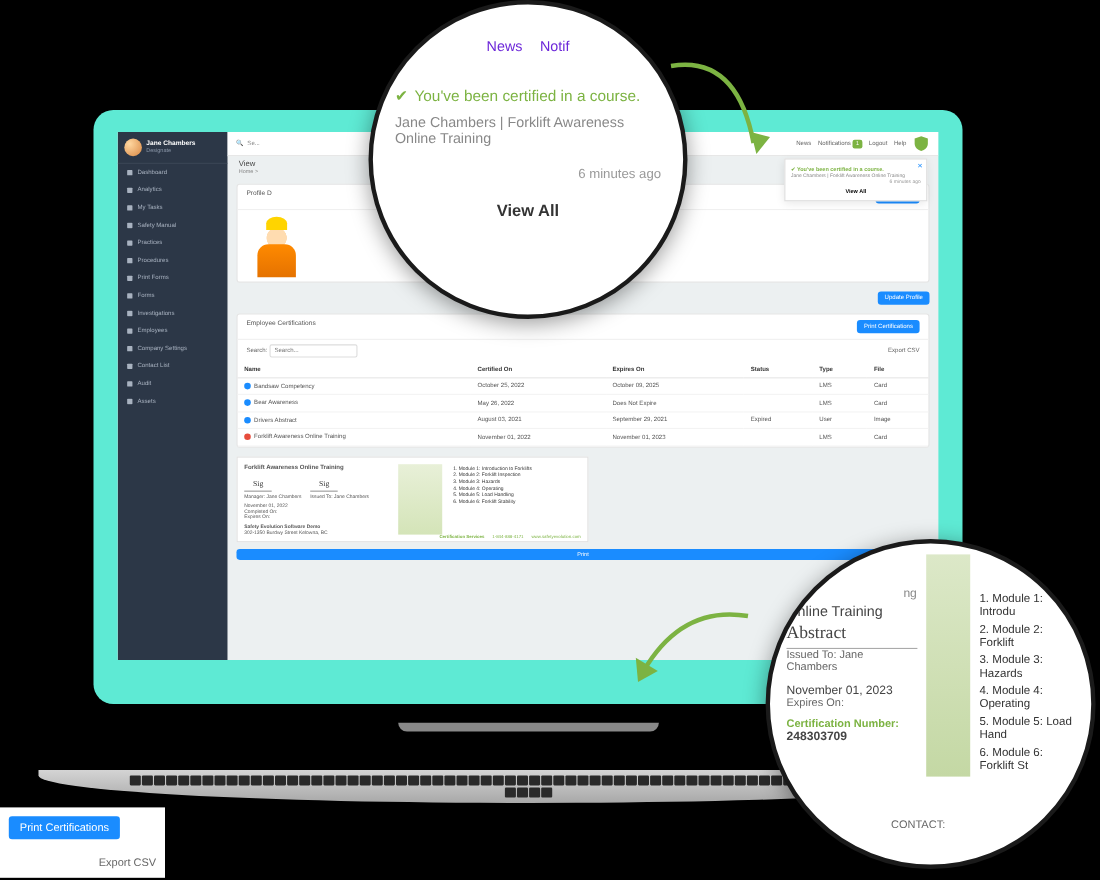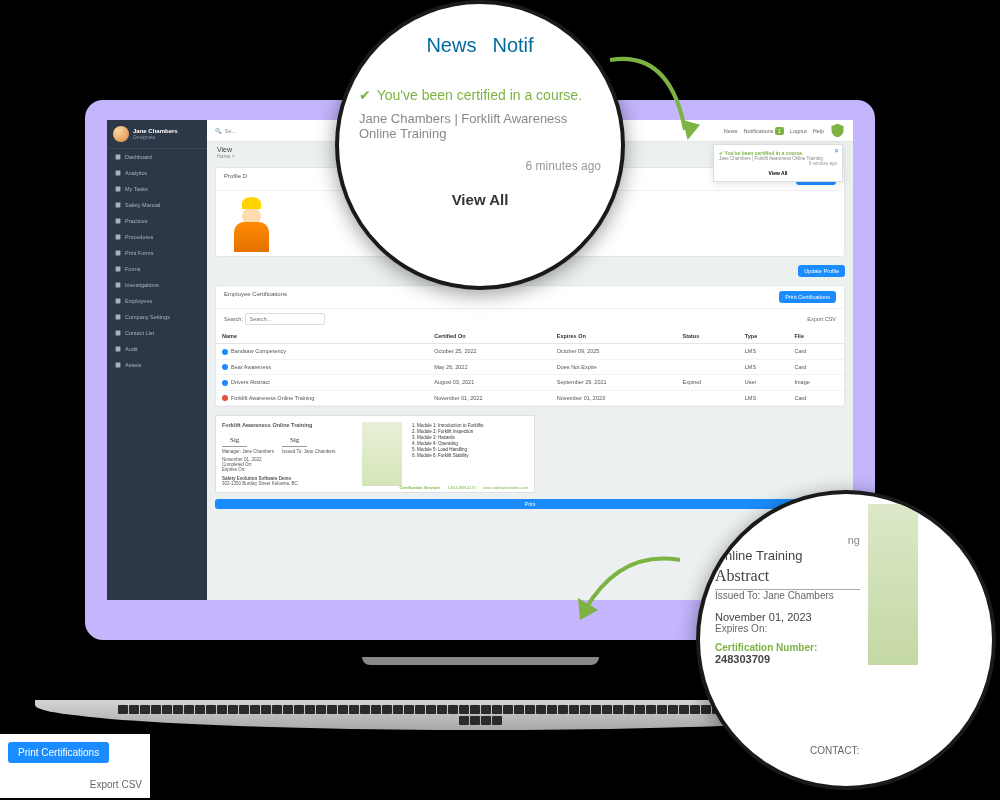--- a/index.html
+++ b/index.html
@@ -1,20 +1,20 @@
 <!DOCTYPE html>
 <html><head>
 <meta charset="utf-8">
 <style>
   * { box-sizing: border-box; margin: 0; padding: 0; font-family: Arial, sans-serif; }
   body { background: #000; width: 1000px; height: 800px; overflow: hidden; position: relative; }
   
   
   .laptop { position: absolute; top: 100px; left: 85px; width: 790px; height: 580px; }
-  .screen-bezel { background: #c4b5fd; border-radius: 18px; padding: 20px 22px 40px 22px; position: relative; }
+  .screen-bezel { background: #5eead4; border-radius: 18px; padding: 20px 22px 40px 22px; position: relative; }
   .screen { background: #f5f5f5; width: 746px; height: 480px; overflow: hidden; position: relative; }
   .laptop-base { position: absolute; bottom: -50px; left: -50px; right: -50px; height: 30px; background: linear-gradient(#d4d4d4, #a8a8a8); border-radius: 0 0 60% 60% / 0 0 100% 100%; }
   .laptop-hinge { position: absolute; bottom: -25px; left: 35%; right: 35%; height: 8px; background: #888; border-radius: 0 0 8px 8px; }
   .keyboard { position: absolute; bottom: -45px; left: 30px; right: 30px; height: 20px; display: flex; gap: 1px; flex-wrap: wrap; justify-content: center; }
   .key { background: #2a2a2a; width: 10px; height: 9px; border-radius: 1px; }
   
   
   .app { display: flex; width: 100%; height: 100%; font-size: 6px; }
   .sidebar { width: 100px; background: #2c3747; color: #cbd3dc; display: flex; flex-direction: column; }
   .user-block { display: flex; gap: 4px; align-items: center; padding: 6px; border-bottom: 1px solid #3a4555; }
@@ -71,21 +71,21 @@
   .notif-pop .time { color: #999; font-size: 4.5px; text-align: right; }
   .notif-pop .viewall { text-align: center; margin-top: 4px; font-weight: bold; }
   .notif-close { position: absolute; top: 2px; right: 3px; color: #1a8cff; font-size: 6px; cursor: pointer; }
   
   
   .circle { position: absolute; border-radius: 50%; background: #fff; border: 4px solid #1a1a1a; overflow: hidden; box-shadow: 0 4px 20px rgba(0,0,0,0.4); }
   .circle-top { top: 0; left: 335px; width: 290px; height: 290px; }
   .circle-bot { top: 490px; left: 696px; width: 300px; height: 300px; }
   
   .ct-inner { padding: 30px 20px 0 20px; text-align: left; }
-  .ct-tabs { text-align: center; color: #0369a1; font-size: 20px; }
+  .ct-tabs { text-align: center; color: #6d28d9; font-size: 13px; }
   .ct-tabs span { margin: 0 8px; }
   .ct-title { color: #7cb342; font-size: 14px; margin-top: 30px; }
   .ct-title::before { content: "✔"; margin-right: 6px; }
   .ct-sub { color: #888; font-size: 13px; margin-top: 8px; }
   .ct-time { color: #999; font-size: 12px; text-align: right; margin-top: 18px; }
   .ct-viewall { text-align: center; font-weight: bold; font-size: 15px; color: #333; margin-top: 18px; }
   
   .cb-inner { padding: 10px; font-size: 11px; color: #444; display: flex; gap: 8px; }
   .cb-left { width: 150px; padding: 30px 0 0 5px; }
   .cb-sig { font-family: cursive; border-bottom: 1px solid #aaa; font-size: 16px; padding: 4px 0; }
@@ -435,20 +435,28 @@
       <div style="text-align:right;color:#888">ng</div>
       <div style="font-size:13px;margin-top:2px">Online Training</div>
       <div class="cb-sig">Abstract</div>
       <div class="cb-label">Issued To: Jane Chambers</div>
       <div style="margin-top:10px">November 01, 2023</div>
       <div class="cb-label">Expires On:</div>
       <div class="cb-certnum">Certification Number:</div>
       <div style="font-weight:bold">248303709</div>
     </div>
     <div class="cb-mid"></div>
+    <div class="cb-right" id="mag-modules">
+        <div>1. Module 1: Introdu</div>
+        <div>2. Module 2: Forklift</div>
+        <div>3. Module 3: Hazards</div>
+        <div>4. Module 4: Operating</div>
+        <div>5. Module 5: Load Hand</div>
+        <div>6. Module 6: Forklift St</div>
+      </div>
   </div>
   <div style="position:absolute;bottom:30px;left:110px;font-size:10px;color:#666">CONTACT:</div>
 </div>
 
 <div class="arrow" style="top:40px;left:600px;width:120px;height:120px">
   <svg viewBox="0 0 120 120">
       <path d="M 10 20 Q 70 10 85 90"></path>
       <path class="head" d="M 80 82 L 90 100 L 98 82 Z" transform="rotate(15 89 91)"></path>
     </svg>
 </div>

